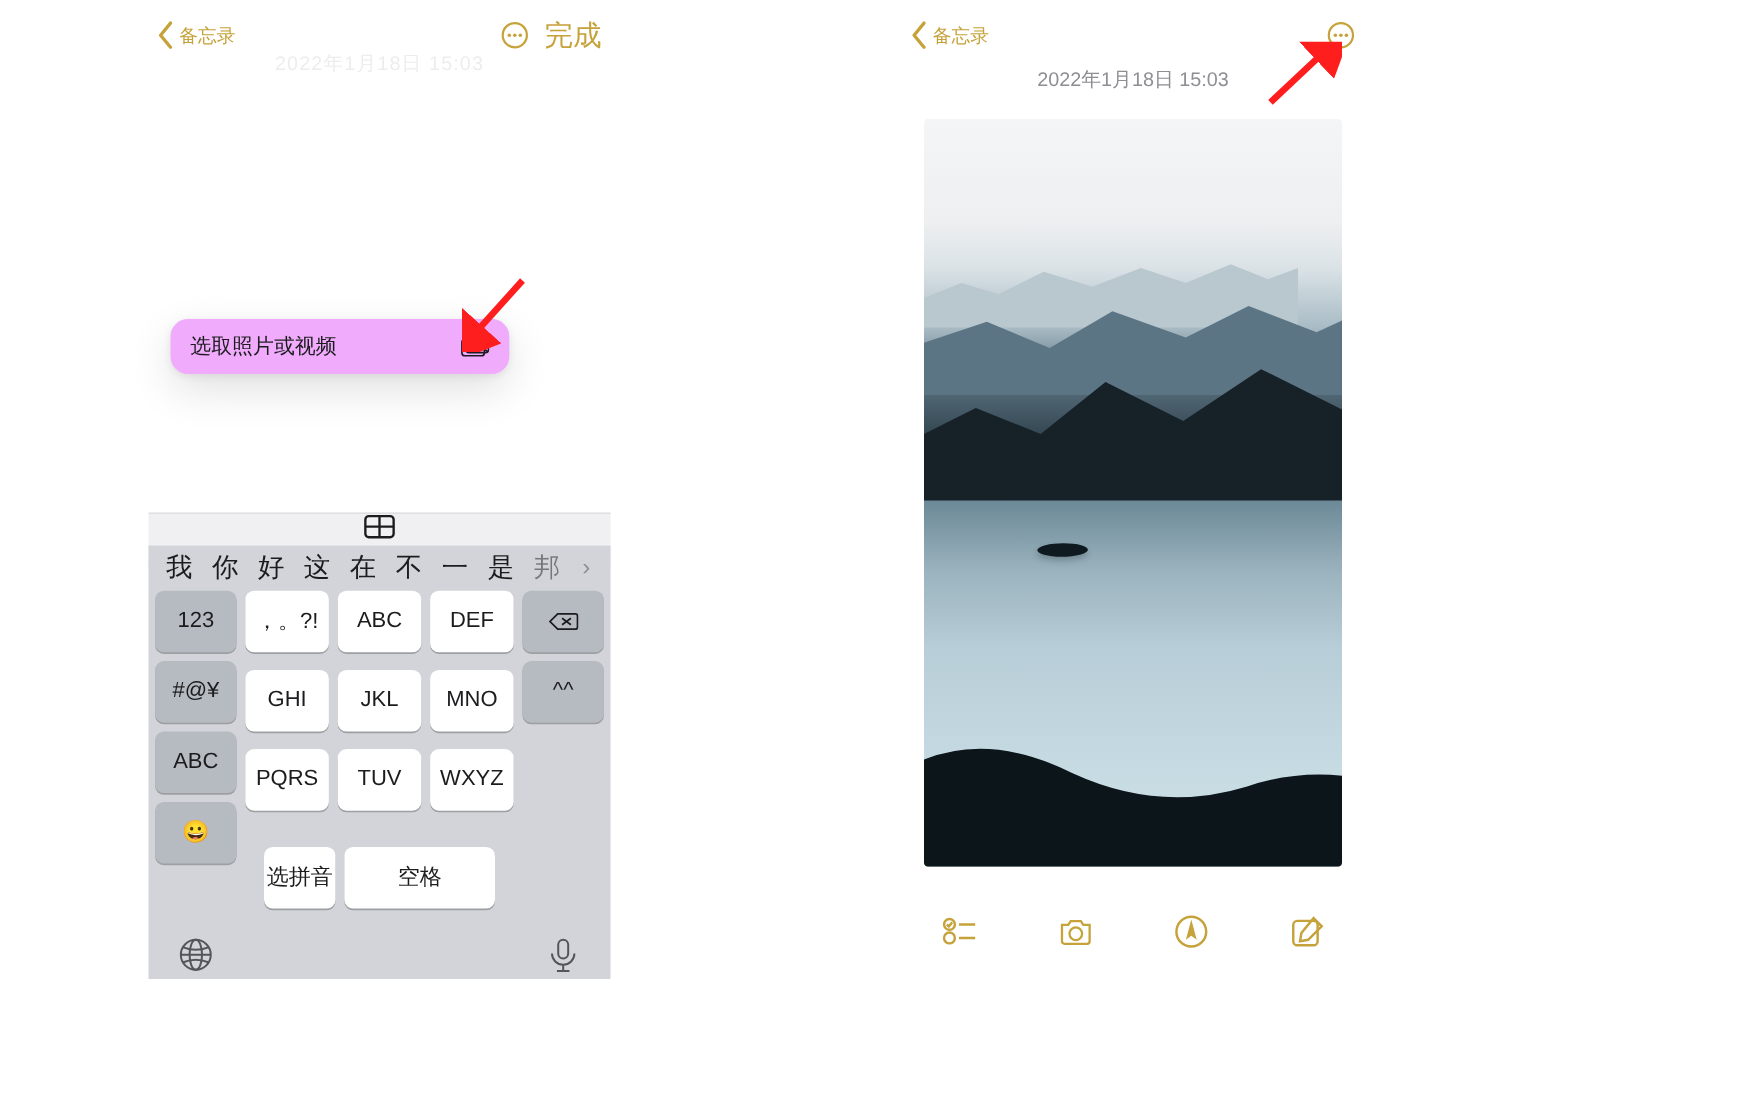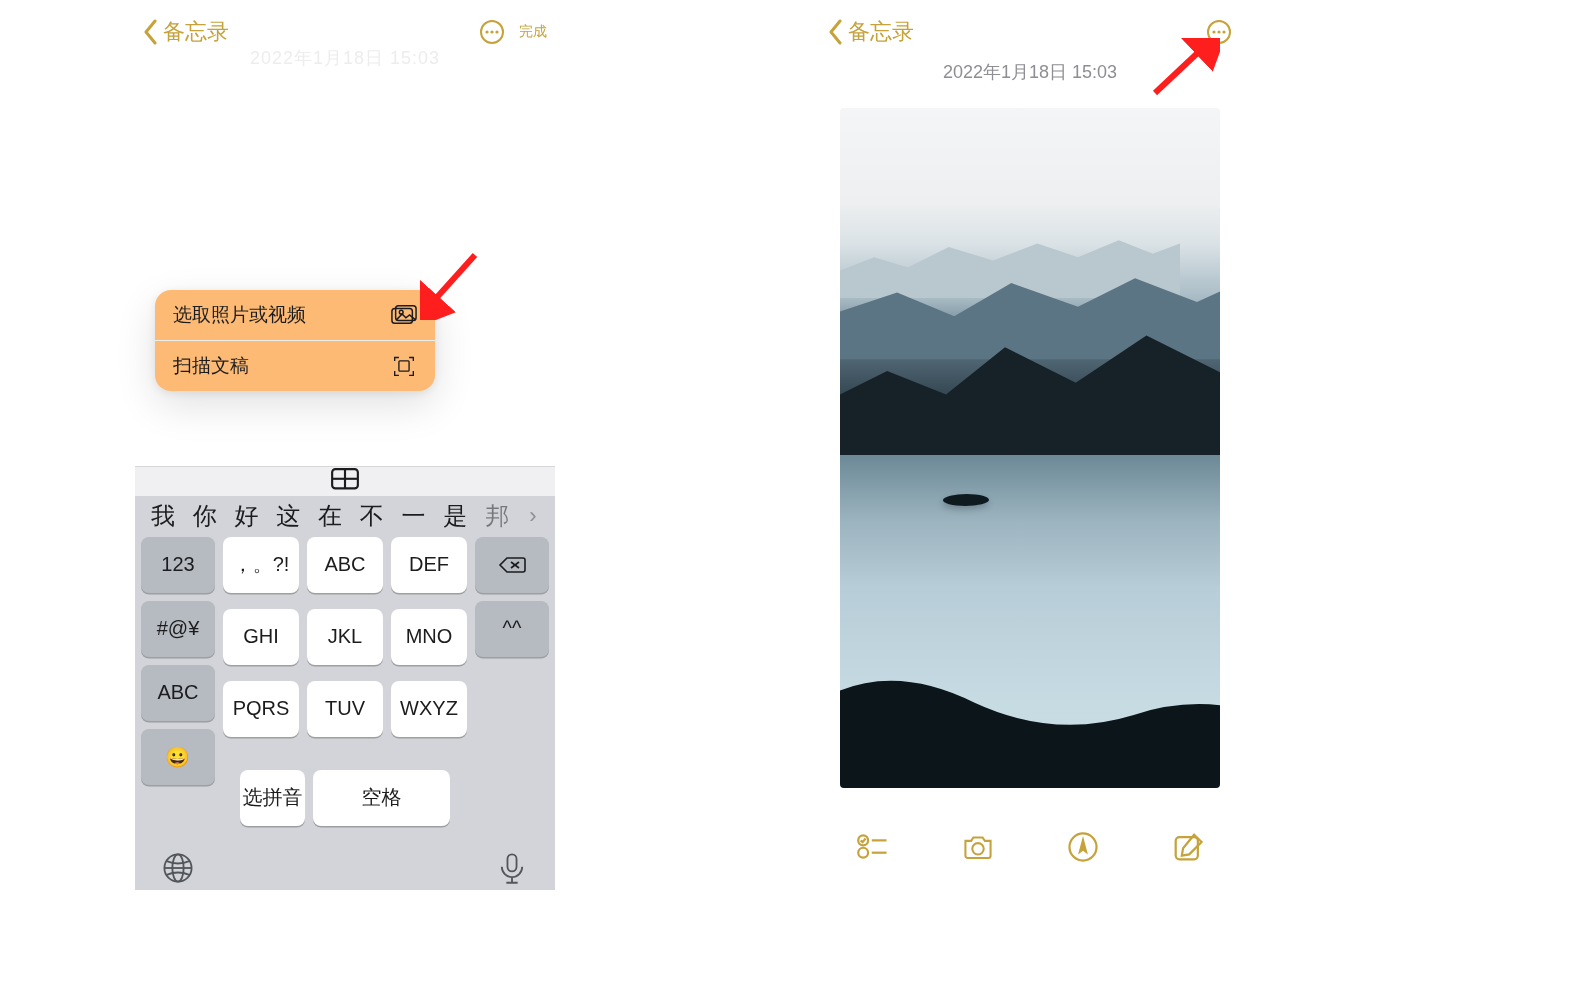--- a/index.html
+++ b/index.html
@@ -26,54 +26,54 @@
     display: flex;
     align-items: center;
     height: 44px;
     padding: 0 8px;
     color: #c6a23a;
   }
   .back {
     display: flex;
     align-items: center;
     gap: 4px;
-    font-size: 22px;
+    font-size: 17px;
     cursor: pointer;
     justify-content: space-between;
   }
   .back svg { width: 16px; height: 26px; }
   .spacer { flex: 1; }
   .more-circ {
     width: 26px; height: 26px;
     display:flex;align-items:center;justify-content:center;
   }
   .done {
-    font-size: 14px;
+    font-size: 26px;
     margin-left: 14px;
     cursor: pointer;
     text-align: center;
   }
   .timestamp-faded{
     position:absolute; left:0; right:0; top:36px; text-align:center;
     font-size:18px; color:#ededed; letter-spacing:1px;
   }
   .timestamp {
     text-align: center;
     font-size: 18px;
     color: #8e8e93;
     margin-top: 6px;
   }
 
   
   .popup {
     position:absolute;
     left: 20px;
     top: 280px;
-    width: 280px;
-    background: #fdba74;
+    width: 308px;
+    background: #f0abfc;
     border-radius: 16px;
     box-shadow: 0 14px 40px rgba(0,0,0,.12), 0 2px 8px rgba(0,0,0,.08);
     overflow: hidden;
   }
   .popup-item {
     display:flex;
     align-items:center;
     justify-content:space-between;
     height: 50px;
     padding: 0 18px;
@@ -230,27 +230,20 @@
   <div class="timestamp-faded">2022年1月18日 15:03</div>
 
   <div class="popup">
     <div class="popup-item">
       <span>选取照片或视频</span>
       <svg viewBox="0 0 28 22">
           <rect x="1" y="4" width="22" height="16" rx="3"></rect>
           <rect x="5" y="1" width="22" height="16" rx="3"></rect>
           <circle cx="11" cy="8" r="2"></circle>
           <path d="M6 16 L12 10 L16 14 L20 11 L26 16"></path>
-        </svg>
-    </div>
-    <div class="popup-item">
-      <span>扫描文稿</span>
-      <svg viewBox="0 0 26 26">
-          <path d="M2 7 V3 H7 M19 3 H24 V7 M24 19 V24 H19 M7 24 H2 V19"></path>
-          <rect x="7" y="7" width="12" height="12" rx="1"></rect>
         </svg>
     </div>
   </div>
 
   <svg class="arrow" style="left:285px; top:240px; width:60px; height:70px;" viewBox="0 0 60 70">
     <defs>
         <marker id="ah1" markerWidth="8" markerHeight="8" refX="2" refY="4" orient="auto">
           <path d="M0 0 L8 4 L0 8 z" fill="#ff1e1e"></path>
         </marker>
       </defs>

